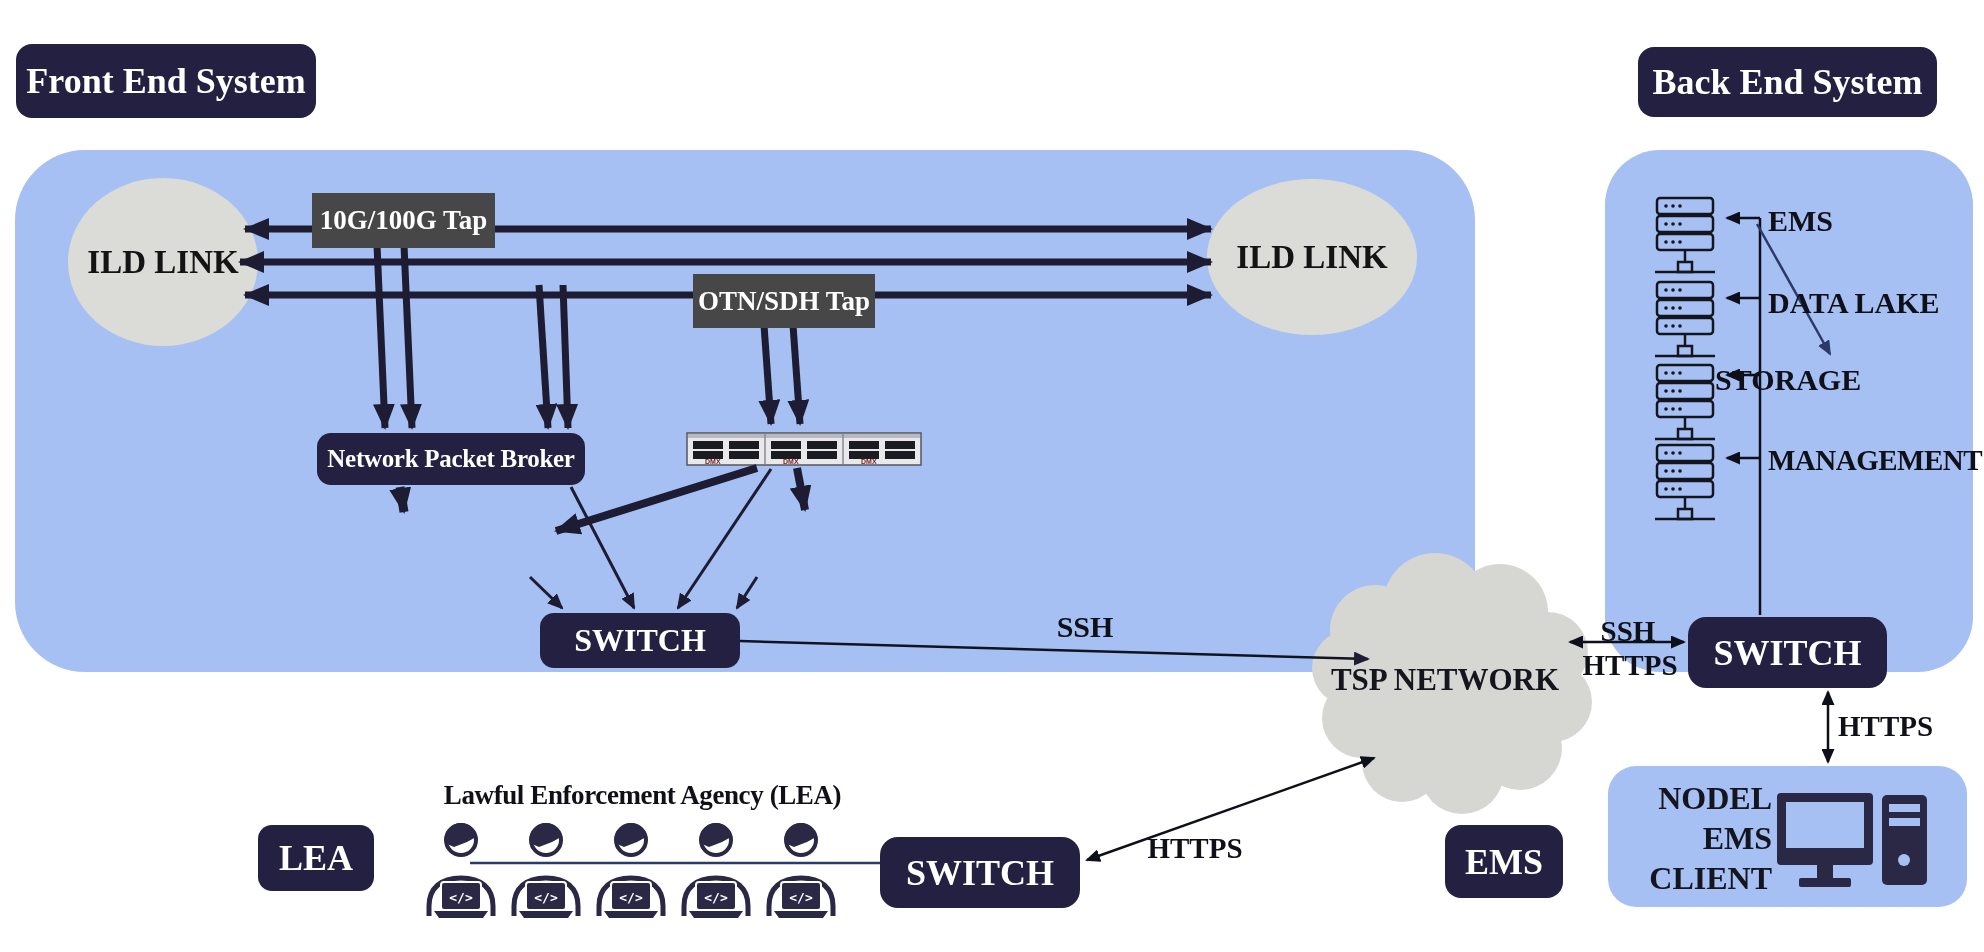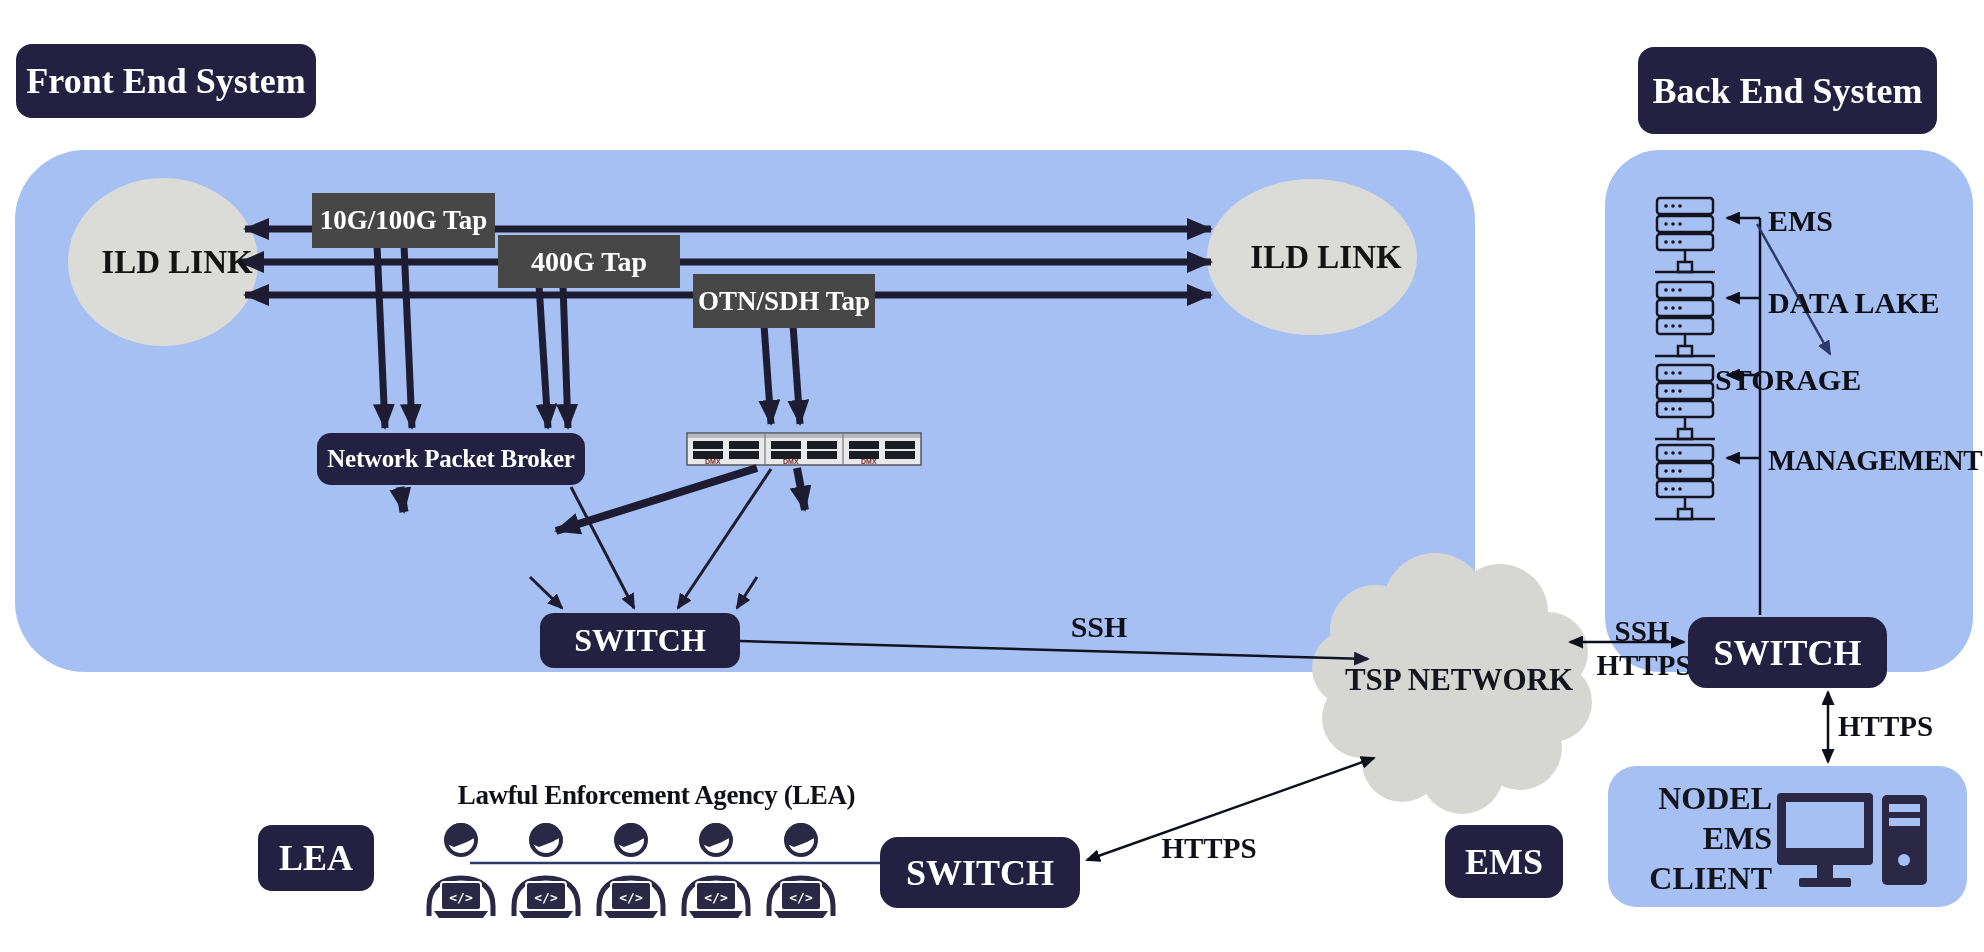--- a/index.html
+++ b/index.html
@@ -5,21 +5,21 @@
   html,body{margin:0;padding:0;background:#fff;}
   #canvas{position:relative;width:1984px;height:952px;background:#ffffff;overflow:hidden;
           font-family:"Liberation Serif","DejaVu Serif",serif;border-radius:27px;}
   #underlay{position:absolute;left:0;top:0;width:1984px;height:952px;}
   .abs{position:absolute;}
   .badge{position:absolute;background:#232041;color:#ffffff;display:flex;align-items:center;
          justify-content:center;font-weight:bold;border-radius:14px;white-space:nowrap;}
   .tap{position:absolute;background:#474747;color:#ffffff;display:flex;align-items:center;
        justify-content:center;font-weight:bold;white-space:nowrap;}
   .lbl{position:absolute;color:#101018;font-weight:bold;white-space:nowrap;}
-  .ctr{display:flex;align-items:center;justify-content:center;text-align:center;padding-left:14px;}
+  .ctr{display:flex;align-items:center;justify-content:center;text-align:center;}
   .person{position:absolute;width:86px;height:100px;}
 </style>
 </head>
 <body>
 
 <div id="canvas">
 
   <svg id="underlay" viewBox="0 0 1984 952">
     <defs>
       <marker id="ah-big" markerUnits="userSpaceOnUse" markerWidth="26" markerHeight="22" refX="24" refY="11" orient="auto-start-reverse">
@@ -217,29 +217,28 @@
       <rect x="22" y="85" width="52" height="9" rx="2" fill="#2b2845"></rect>
       <rect x="105" y="2" width="45" height="90" rx="5" fill="#2b2845"></rect>
       <rect x="112" y="11" width="31" height="8" fill="#a6c0f3"></rect>
       <rect x="112" y="25" width="31" height="8" fill="#a6c0f3"></rect>
       <circle cx="127" cy="67" r="6" fill="#a6c0f3"></circle>
     </g>
   </svg>
 
   <div class="badge" style="left:16px;top:44px;width:300px;height:74px;font-size:36px;border-radius:16px;">Front End System</div>
 
-  <div class="badge" style="left:1638px;top:47px;width:299px;height:87px;font-size:36px;border-radius:16px;">Back End System</div>
+  <div class="badge" style="left:1638px;top:47px;width:299px;height:70px;font-size:36px;border-radius:16px;">Back End System</div>
 
   <div class="lbl ctr" style="left:68px;top:240px;width:190px;height:44px;font-size:33px;color:#141414;">ILD LINK</div>
 
   <div class="lbl ctr" style="left:1207px;top:235px;width:210px;height:44px;font-size:33px;color:#141414;">ILD LINK</div>
 
   <div class="tap" style="left:312px;top:193px;width:183px;height:55px;font-size:27px;">10G/100G Tap</div>
 
-  <div class="tap" style="left:498px;top:235px;width:182px;height:53px;font-size:28px;">400G Tap</div>
 
   <div class="tap" style="left:693px;top:274px;width:182px;height:54px;font-size:27px;">OTN/SDH Tap</div>
 
   <div class="badge" style="left:317px;top:433px;width:268px;height:52px;font-size:25px;letter-spacing:-0.3px;">Network Packet Broker</div>
 
 
 
   <div class="badge" style="left:540px;top:613px;width:200px;height:55px;font-size:32px;">SWITCH</div>
 
   <div class="lbl ctr" style="left:1040px;top:612px;width:90px;height:30px;font-size:30px;">SSH</div>

